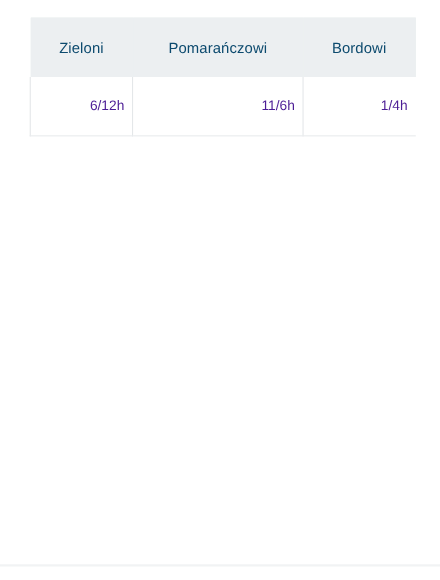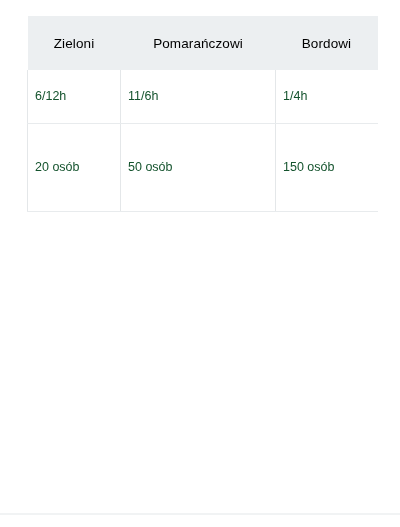--- a/index.html
+++ b/index.html
@@ -47,32 +47,32 @@
   }
 
   thead th {
     height: 54px;
     padding: 0 12px;
     margin: 0;
     text-align: center;
     vertical-align: middle;
     font-size: 13.5px;
     font-weight: normal;
-    color: #000000;
+    color: #0c4a6e;
     background: #eceff1;
     border: none;
     letter-spacing: 0.1px;
     white-space: nowrap;
   }
 
   tbody td {
-    text-align: left;
+    text-align: right;
     vertical-align: middle;
     font-size: 12.5px;
-    color: #14532d;
+    color: #4c1d95;
     background: #ffffff;
     border-right: 1px solid #e4e7e9;
     border-bottom: 1px solid #e8ebed;
     padding: 6px 7px;
     line-height: 1.52;
     word-break: break-all;
     overflow-wrap: break-word;
     box-sizing: border-box;
   }
 
@@ -125,25 +125,20 @@
       <tbody>
 
         <tr class="r1">
           <td class="col-first">6/12h</td>
           <td>11/6h</td>
           <td class="col-last">1/4h</td>
         </tr>
 
 
 
-        <tr class="r4">
-          <td class="col-first">20 osób</td>
-          <td>50 osób</td>
-          <td class="col-last">150 osób</td>
-        </tr>
 
 
       </tbody>
     </table>
   </div>
 
   <div class="base-line"></div>
 
 </div>
 

